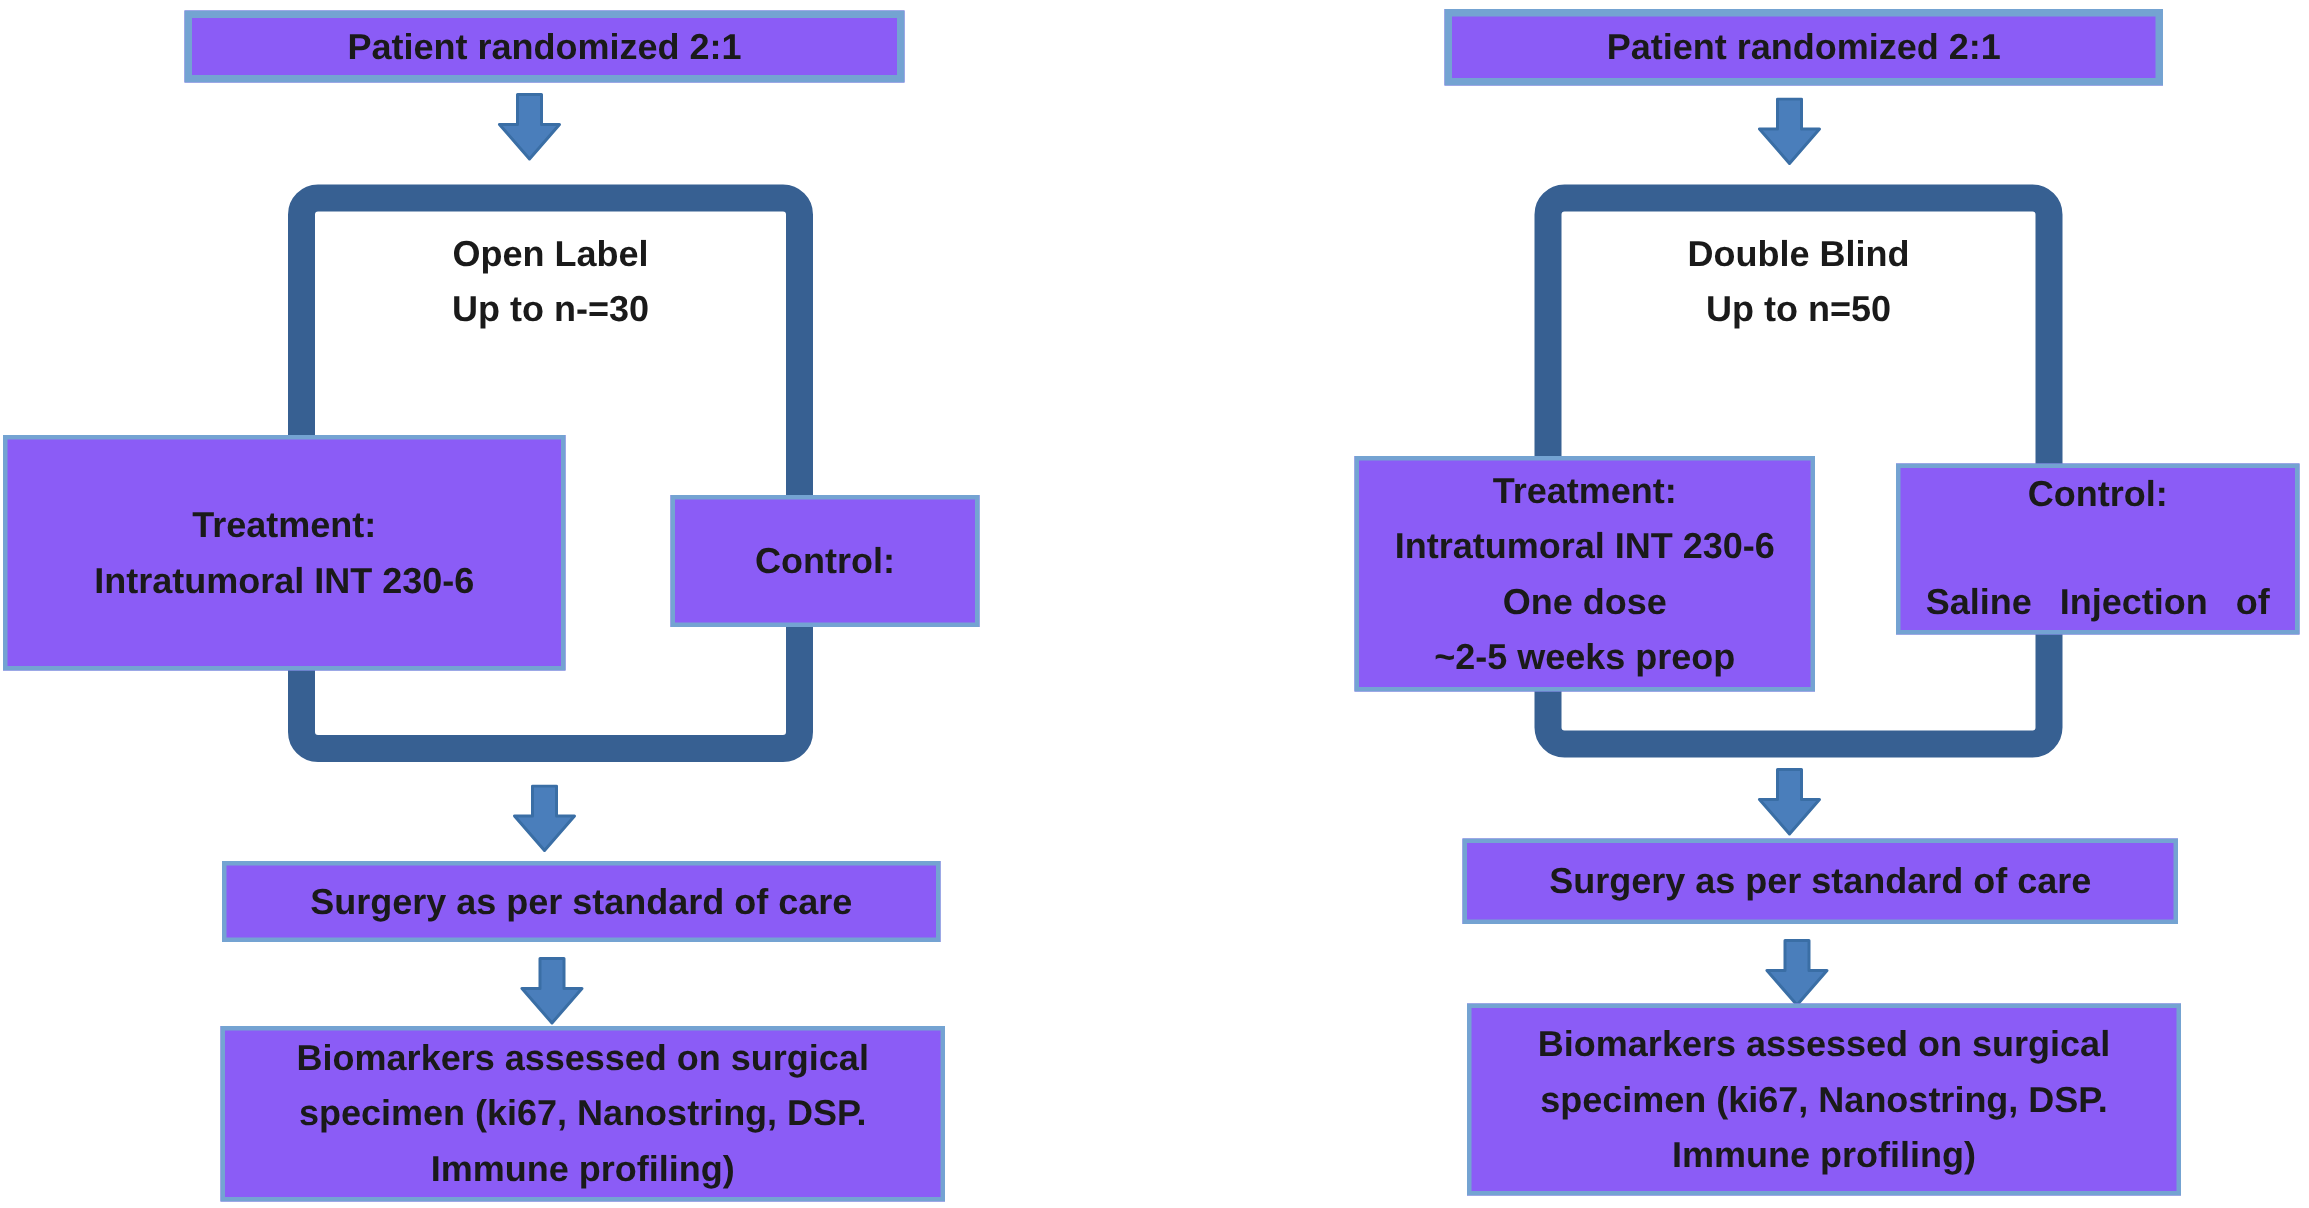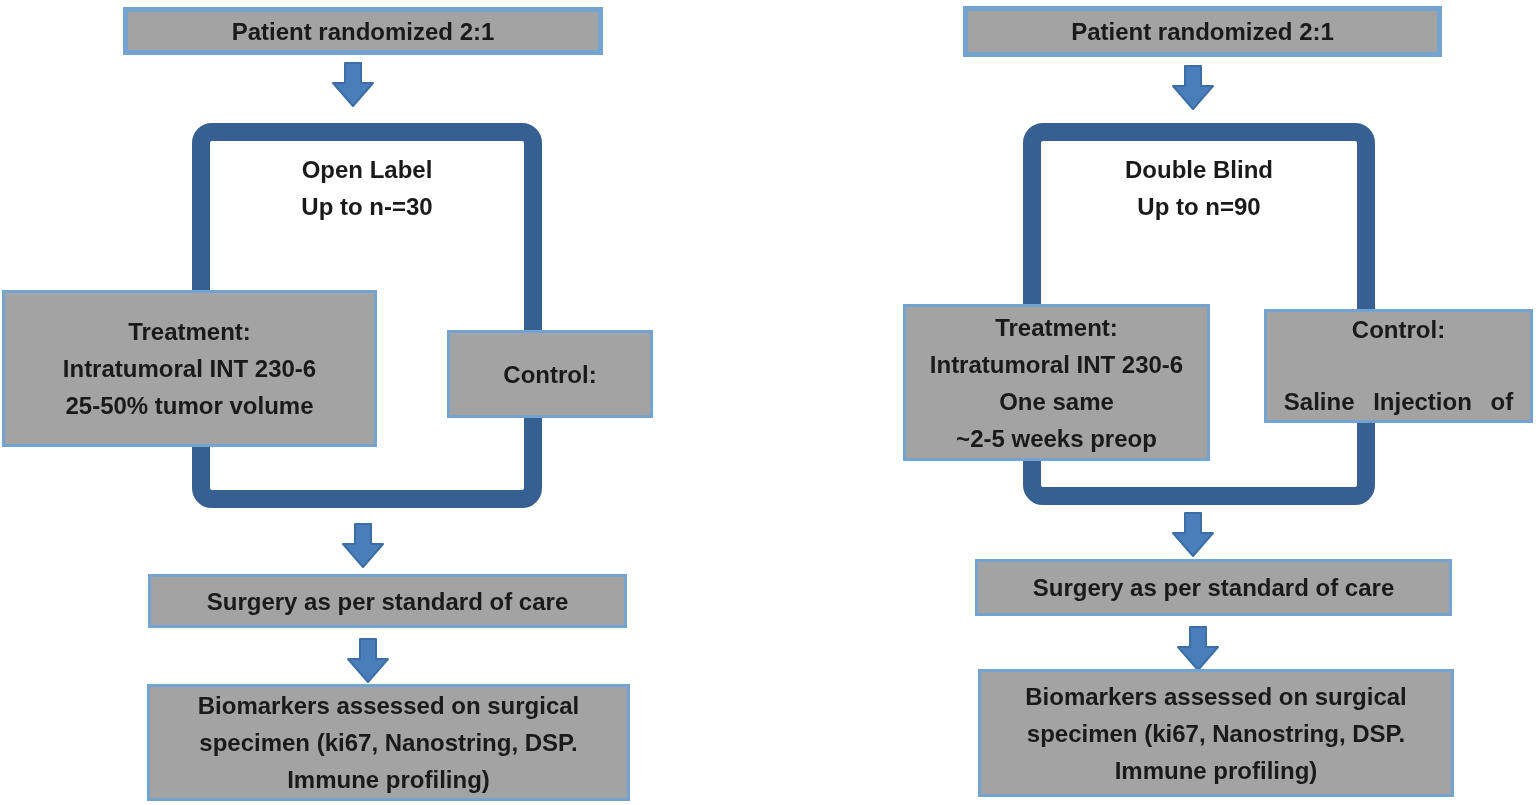--- a/index.html
+++ b/index.html
@@ -10,21 +10,21 @@
     width: 1539px;
     height: 805px;
     background: #ffffff;
     overflow: hidden;
     font-weight: 700;
     color: #1a1a1a;
   }
   
   .gbox {
     position: absolute;
-    background: #a3a3a3;
+    background: #8b5cf6;
     border: 3px solid #74a3d2;
     display: flex;
     flex-direction: column;
     justify-content: center;
     align-items: center;
     text-align: center;
     z-index: 2;
     font-size: 24px;
   }
   .thick { border-width: 5px; }
@@ -75,21 +75,20 @@
     <div class="outline" style="left:192px; top:123px; width:350px; height:385px;">
       <div class="frame-title">
         <div class="line">Open Label</div>
         <div class="line">Up to n-=30</div>
       </div>
     </div>
 
     <div class="gbox" style="left:2px; top:290px; width:375px; height:157px;">
       <div class="line">Treatment:</div>
       <div class="line">Intratumoral INT 230-6</div>
-      <div class="line">25-50% tumor volume</div>
     </div>
 
     <div class="gbox" style="left:447px; top:330px; width:206px; height:88px;">
       <div class="line">Control:</div>
     </div>
 
     <div class="arrow" style="left:341px; top:523px;">
       <svg viewBox="0 0 44 46" width="44" height="46">
         <polygon points="14,1 30,1 30,21 42,21 22,44 2,21 14,21" fill="#4a7ebb" stroke="#3a6ea5" stroke-width="2" stroke-linejoin="round"></polygon>
       </svg>
@@ -120,28 +119,28 @@
 
     <div class="arrow" style="left:1171px; top:65px;">
       <svg viewBox="0 0 44 46" width="44" height="46">
         <polygon points="14,1 30,1 30,21 42,21 22,44 2,21 14,21" fill="#4a7ebb" stroke="#3a6ea5" stroke-width="2" stroke-linejoin="round"></polygon>
       </svg>
     </div>
 
     <div class="outline" style="left:1023px; top:123px; width:352px; height:382px;">
       <div class="frame-title">
         <div class="line">Double Blind</div>
-        <div class="line">Up to n=90</div>
+        <div class="line">Up to n=50</div>
       </div>
     </div>
 
     <div class="gbox" style="left:903px; top:304px; width:307px; height:157px;">
       <div class="line">Treatment:</div>
       <div class="line">Intratumoral INT 230-6</div>
-      <div class="line">One same</div>
+      <div class="line">One dose</div>
       <div class="line">~2-5 weeks preop</div>
     </div>
 
     <div class="gbox lh36" style="left:1264px; top:309px; width:269px; height:114px;">
       <div class="line">Control:</div>
       <div class="line wide-words">Saline Injection of</div>
     </div>
 
     <div class="arrow" style="left:1171px; top:512px;">
       <svg viewBox="0 0 44 46" width="44" height="46">

